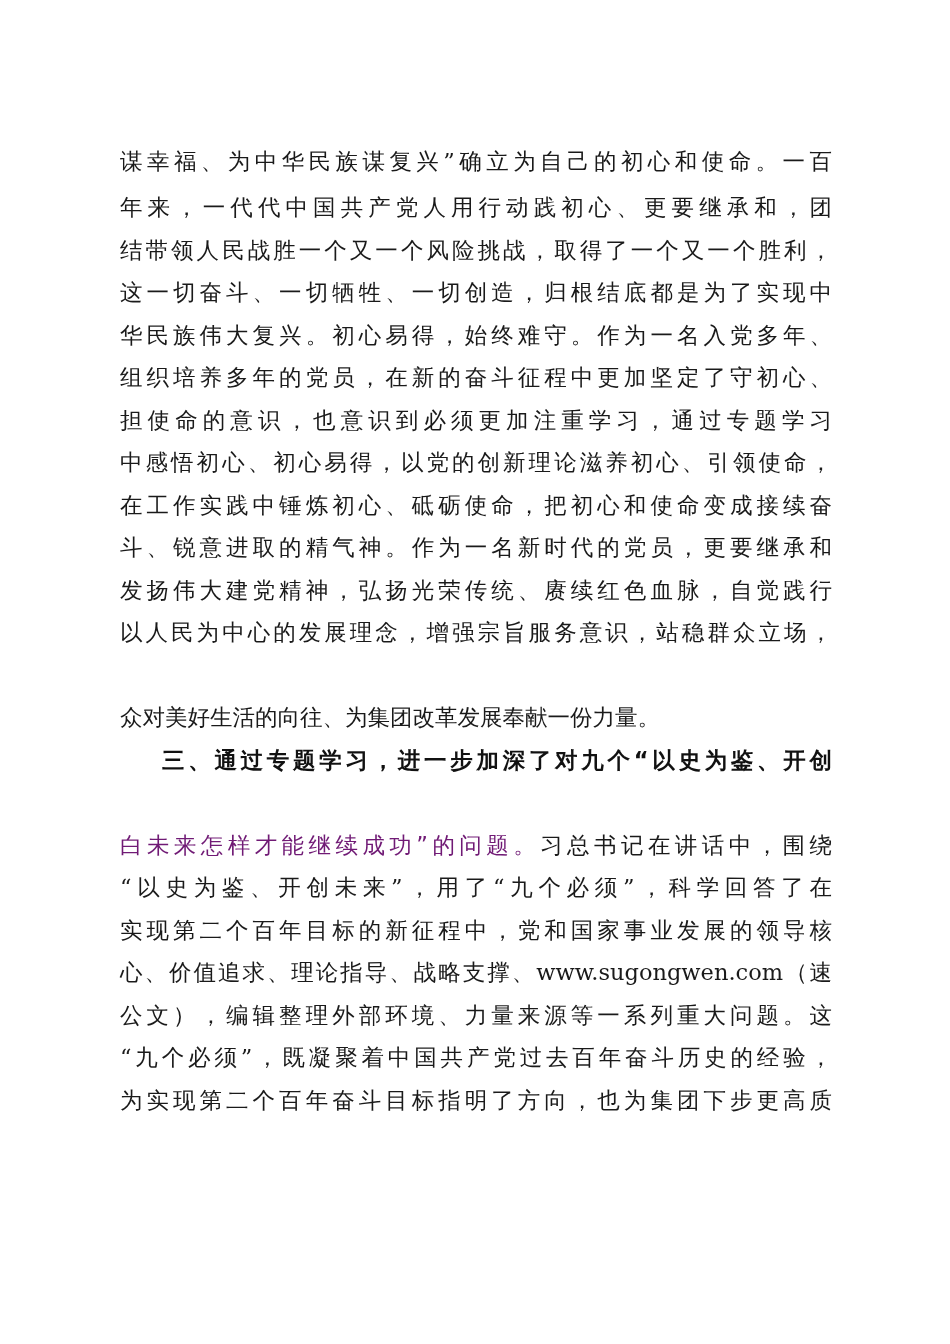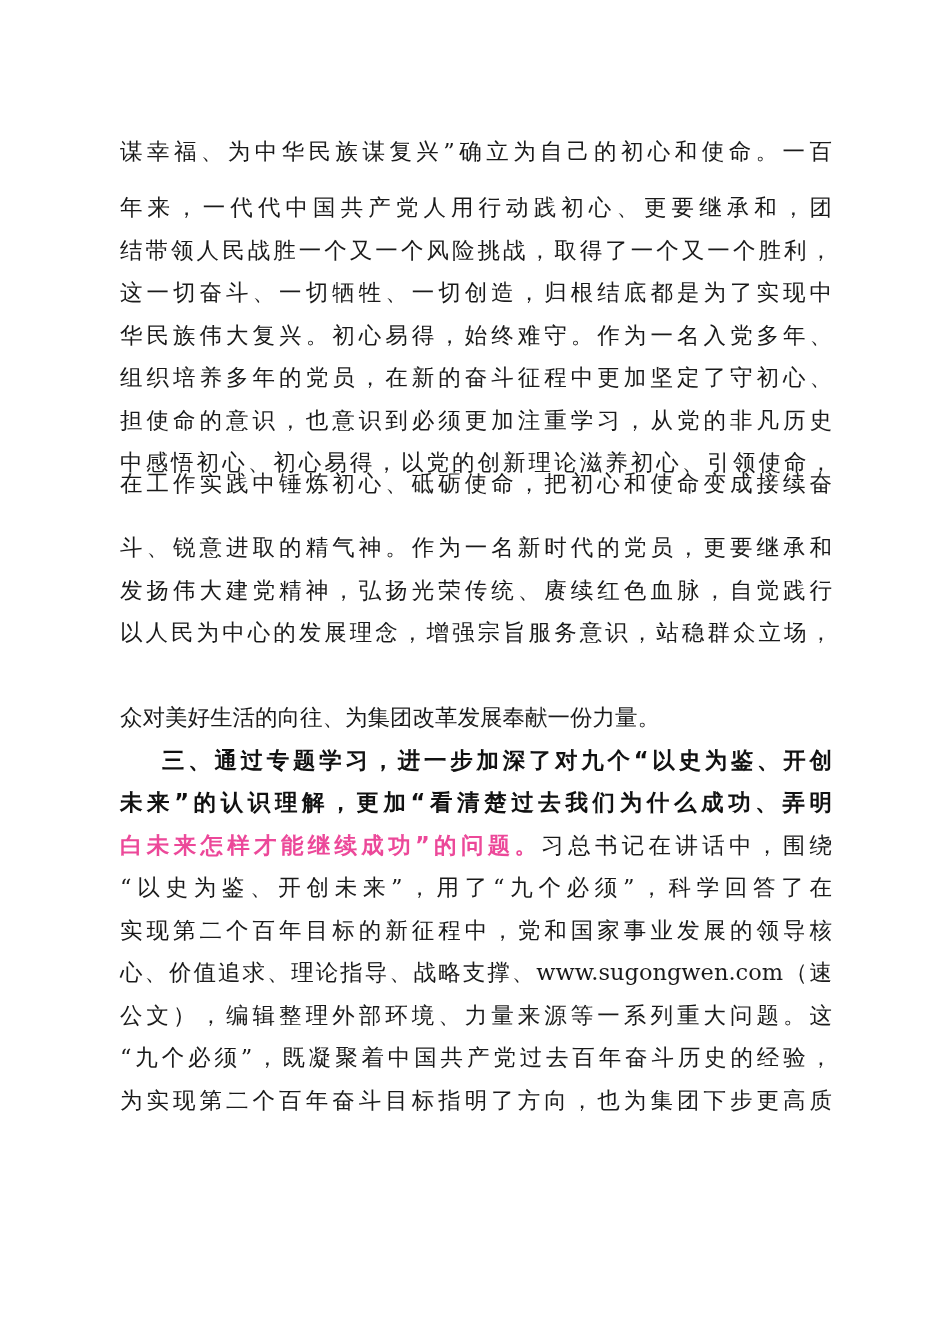--- a/index.html
+++ b/index.html
@@ -8,42 +8,41 @@
   .line {
     position: absolute; left: 120px; width: 712px; height: 30px;
     font-family: "DejaVu Serif", "Liberation Serif", serif;
     font-size: 22.5px; line-height: 30px; color: #1a1a1a;
     white-space: nowrap; text-align: justify; text-align-last: justify;
     letter-spacing: 0px;
   }
   .line.last { text-align-last: left; }
   .line.indent { left: 162px; width: 670px; }
   .bold { font-family: "DejaVu Sans", "Liberation Sans", sans-serif; font-weight: bold; color: #111; }
-  .bold-part { font-family: "DejaVu Sans", "Liberation Sans", sans-serif; font-weight: bold; color: #ec4899; }
+  .bold-part { font-family: "DejaVu Sans", "Liberation Sans", sans-serif; font-weight: normal; color: #701a75; }
 </style>
 </head>
 <body>
 
 <div class="page">
-  <div class="line" style="top:136px">谋幸福、为中华民族谋复兴”确立为自己的初心和使命。一百</div>
+  <div class="line" style="top:146px">谋幸福、为中华民族谋复兴”确立为自己的初心和使命。一百</div>
   <div class="line" style="top:192px">年来，一代代中国共产党人用行动践初心、更要继承和，团</div>
   <div class="line" style="top:235px">结带领人民战胜一个又一个风险挑战，取得了一个又一个胜利，</div>
   <div class="line" style="top:277px">这一切奋斗、一切牺牲、一切创造，归根结底都是为了实现中</div>
   <div class="line" style="top:320px">华民族伟大复兴。初心易得，始终难守。作为一名入党多年、</div>
   <div class="line" style="top:362px">组织培养多年的党员，在新的奋斗征程中更加坚定了守初心、</div>
-  <div class="line" style="top:405px">担使命的意识，也意识到必须更加注重学习，从党的非凡历史</div>
+  <div class="line" style="top:405px">担使命的意识，也意识到必须更加注重学习，通过专题学习</div>
   <div class="line" style="top:447px">中感悟初心、初心易得，以党的创新理论滋养初心、引领使命，</div>
-  <div class="line" style="top:468px">在工作实践中锤炼初心、砥砺使命，把初心和使命变成接续奋</div>
+  <div class="line" style="top:490px">在工作实践中锤炼初心、砥砺使命，把初心和使命变成接续奋</div>
   <div class="line" style="top:532px">斗、锐意进取的精气神。作为一名新时代的党员，更要继承和</div>
   <div class="line" style="top:575px">发扬伟大建党精神，弘扬光荣传统、赓续红色血脉，自觉践行</div>
   <div class="line" style="top:617px">以人民为中心的发展理念，增强宗旨服务意识，站稳群众立场，</div>
   <div class="line indent bold" style="top:745px">三、通过专题学习，进一步加深了对九个“以史为鉴、开创</div>
 
   <div class="line last" style="top:702px">众对美好生活的向往、为集团改革发展奉献一份力量。</div>
-  <div class="line bold" style="top:787px">未来”的认识理解，更加“看清楚过去我们为什么成功、弄明</div>
   <div class="line" style="top:830px">
     <span class="bold-part">白未来怎样才能继续成功”的问题。</span><span>习总书记在讲话中，围绕</span>
   </div>
   <div class="line" style="top:872px">“以史为鉴、开创未来”，用了“九个必须”，科学回答了在</div>
   <div class="line" style="top:915px">实现第二个百年目标的新征程中，党和国家事业发展的领导核</div>
   <div class="line" style="top:957px">心、价值追求、理论指导、战略支撑、www.sugongwen.com（速</div>
   <div class="line" style="top:1000px">公文），编辑整理外部环境、力量来源等一系列重大问题。这</div>
   <div class="line" style="top:1042px">“九个必须”，既凝聚着中国共产党过去百年奋斗历史的经验，</div>
   <div class="line" style="top:1085px">为实现第二个百年奋斗目标指明了方向，也为集团下步更高质</div>
 </div>

